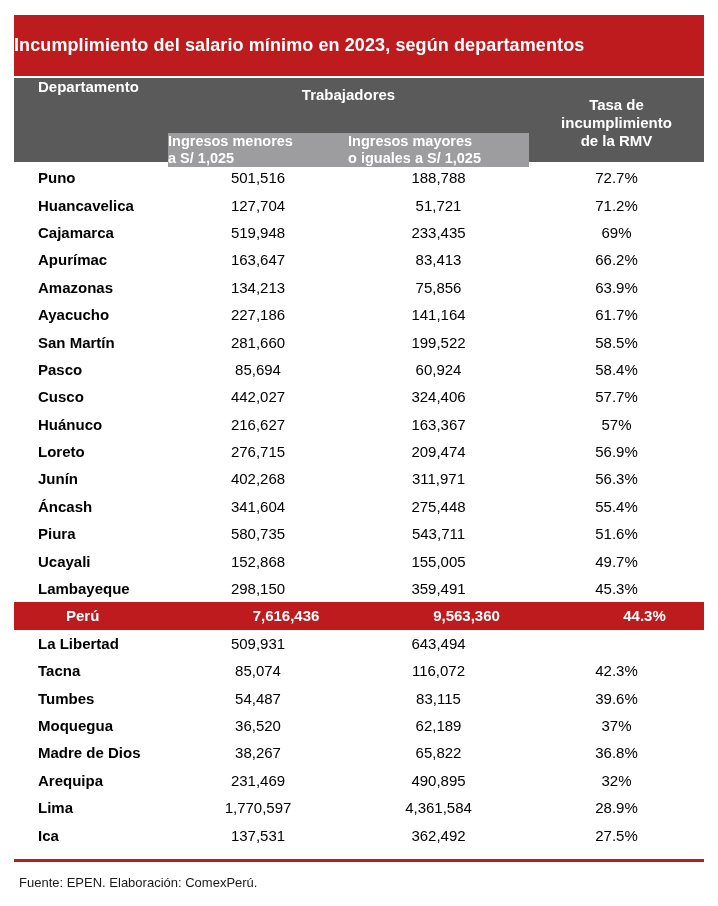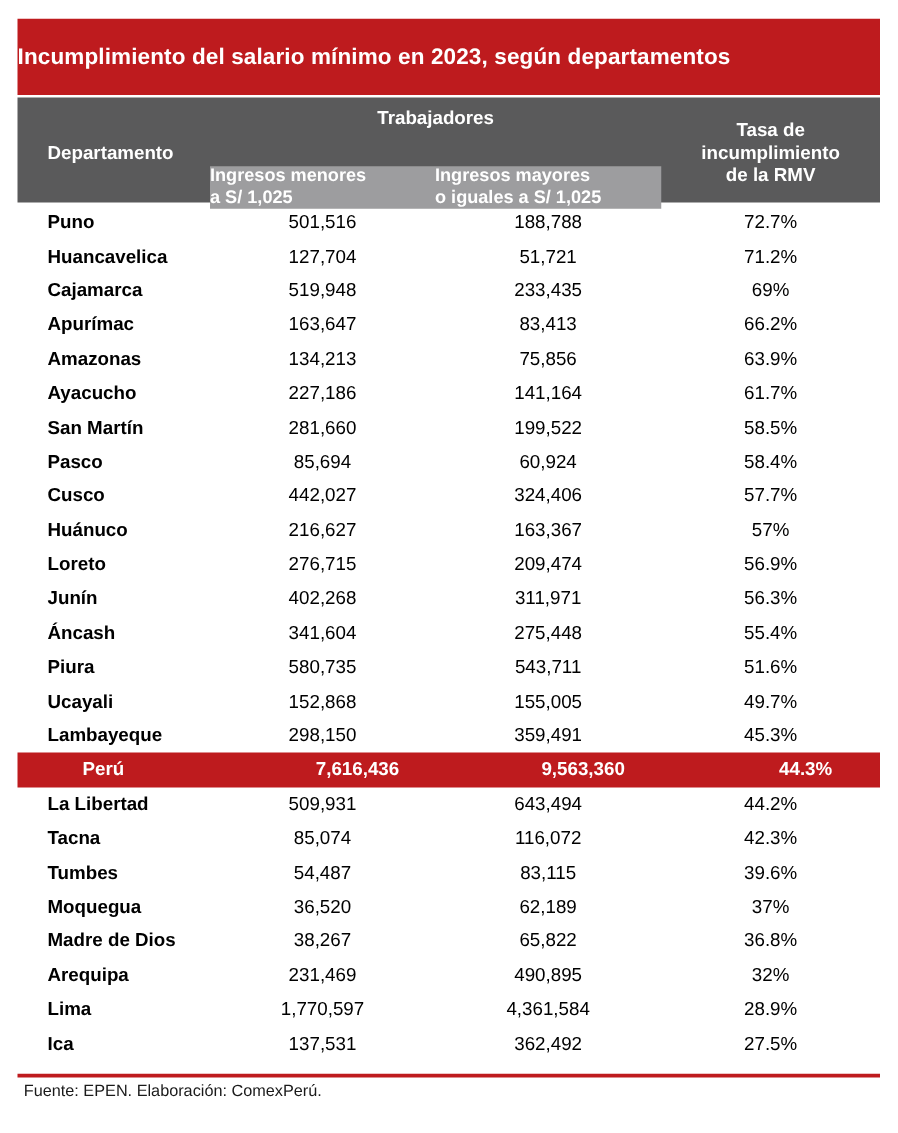--- a/index.html
+++ b/index.html
@@ -25,21 +25,21 @@
   .title-gap { height: 2px; background: #fff; }
 
   .thead {
     height: 84px;
     background: #5a5a5b;
     color: #fff; font-weight: bold;
     display: grid;
     grid-template-columns: 154px 361px 175px;
   }
   .th-dept {
-    display: flex; align-items: center;
+    display: flex; align-items: flex-start;
     padding-left: 24px;
     font-size: 15px;
   }
   .th-group { display: flex; flex-direction: column; gap: 23px; }
   .group-label {
     height: 32px;
     display: flex; align-items: center; justify-content: center;
     font-size: 15px;
   }
   .subcols {
@@ -68,21 +68,21 @@
     align-items: center;
     font-size: 15px;
   }
   .cell-dept { padding-left: 24px; font-weight: bold; white-space: nowrap; }
   .cell-num, .cell-pct { text-align: center; }
   .row.highlight { background: #be1b1e; color: #fff; padding-left: 28px; }
   .row.highlight .cell-num, .row.highlight .cell-pct { font-weight: bold; }
 
   .bottom-rule { margin-top: 10px; height: 3px; background: #be1b1e; }
   .footer {
-    margin-top: 3px;
+    margin-top: 13px;
     padding-left: 5px;
     font-size: 13px;
     color: #1a1a1a;
   }
 </style>
 </head>
 <body>
 
 <div class="sheet">
   <div class="content">
@@ -236,21 +236,20 @@
         <div class="cell-dept">Perú</div>
         <div class="cell-num">7,616,436</div>
         <div class="cell-num">9,563,360</div>
         <div class="cell-pct">44.3%</div>
       </div>
 
       <div class="row">
         <div class="cell-dept">La Libertad</div>
         <div class="cell-num">509,931</div>
         <div class="cell-num">643,494</div>
-        <div class="cell-pct">44.2%</div>
       </div>
 
       <div class="row">
         <div class="cell-dept">Tacna</div>
         <div class="cell-num">85,074</div>
         <div class="cell-num">116,072</div>
         <div class="cell-pct">42.3%</div>
       </div>
 
       <div class="row">

